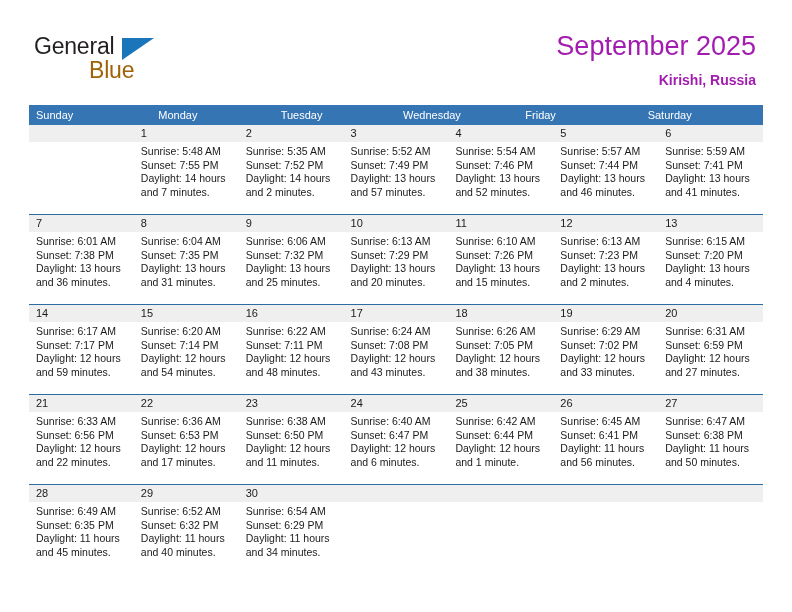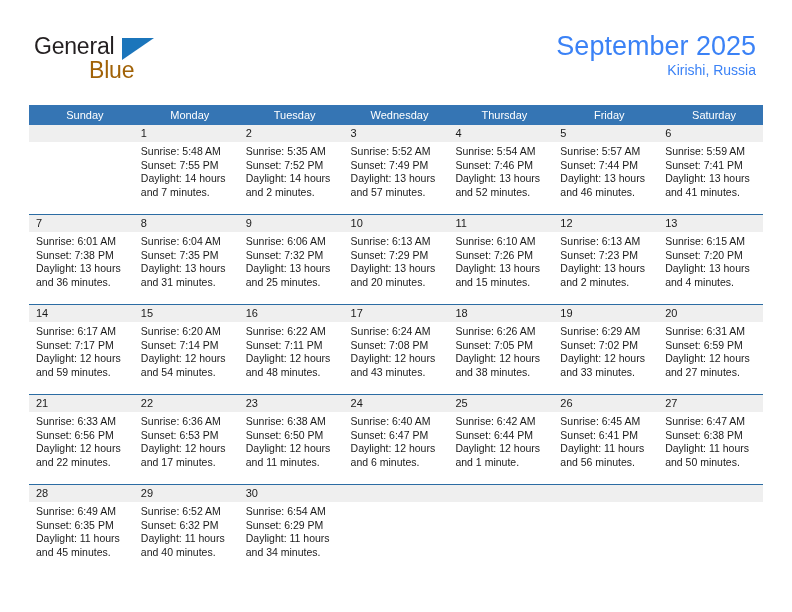--- a/index.html
+++ b/index.html
@@ -66,32 +66,32 @@
   }
 
   .title-block {
     position: absolute;
     right: 36px;
     top: 30px;
     text-align: right;
   }
   .cal-title {
     font-size: 27px;
-    color: #3b82f6;
+    color: #a21caf;
     line-height: 32px;
     white-space: nowrap;
     font-weight: normal;
   }
   .cal-location {
-    margin-top: 0;
+    margin-top: 10px;
     font-size: 14px;
-    color: #3b82f6;
+    color: #a21caf;
     line-height: 16px;
     white-space: nowrap;
-    font-weight: normal;
+    font-weight: bold;
   }
 
   
   .calendar {
     position: absolute;
     left: 29px;
     top: 105px;
     width: 734px;
   }
   .dow-row {
@@ -101,21 +101,20 @@
     height: 20px;
   }
   .dow-cell {
     flex: 1 1 0;
     color: #ffffff;
     font-size: 11px;
     line-height: 20px;
     padding-left: 7px;
     box-sizing: border-box;
     white-space: nowrap;
-    text-align: center;
   }
   .week-row {
     display: flex;
     width: 100%;
     border-top: 1.5px solid #2b6ca3;
     box-sizing: border-box;
   }
   .week-row:first-of-type {
     border-top: none;
   }
@@ -170,21 +169,20 @@
     </div>
 
   </div>
 
   <div class="calendar">
     <div class="dow-row" id="dow-row">
         <div class="dow-cell">Sunday</div>
         <div class="dow-cell">Monday</div>
         <div class="dow-cell">Tuesday</div>
         <div class="dow-cell">Wednesday</div>
-        <div class="dow-cell">Thursday</div>
         <div class="dow-cell">Friday</div>
         <div class="dow-cell">Saturday</div>
       </div>
     <div id="weeks-container">
         <div class="week-row">
           <div class="day-cell empty">
             <div class="date-band"></div>
             <div class="cell-body"></div>
           </div>
           <div class="day-cell">

